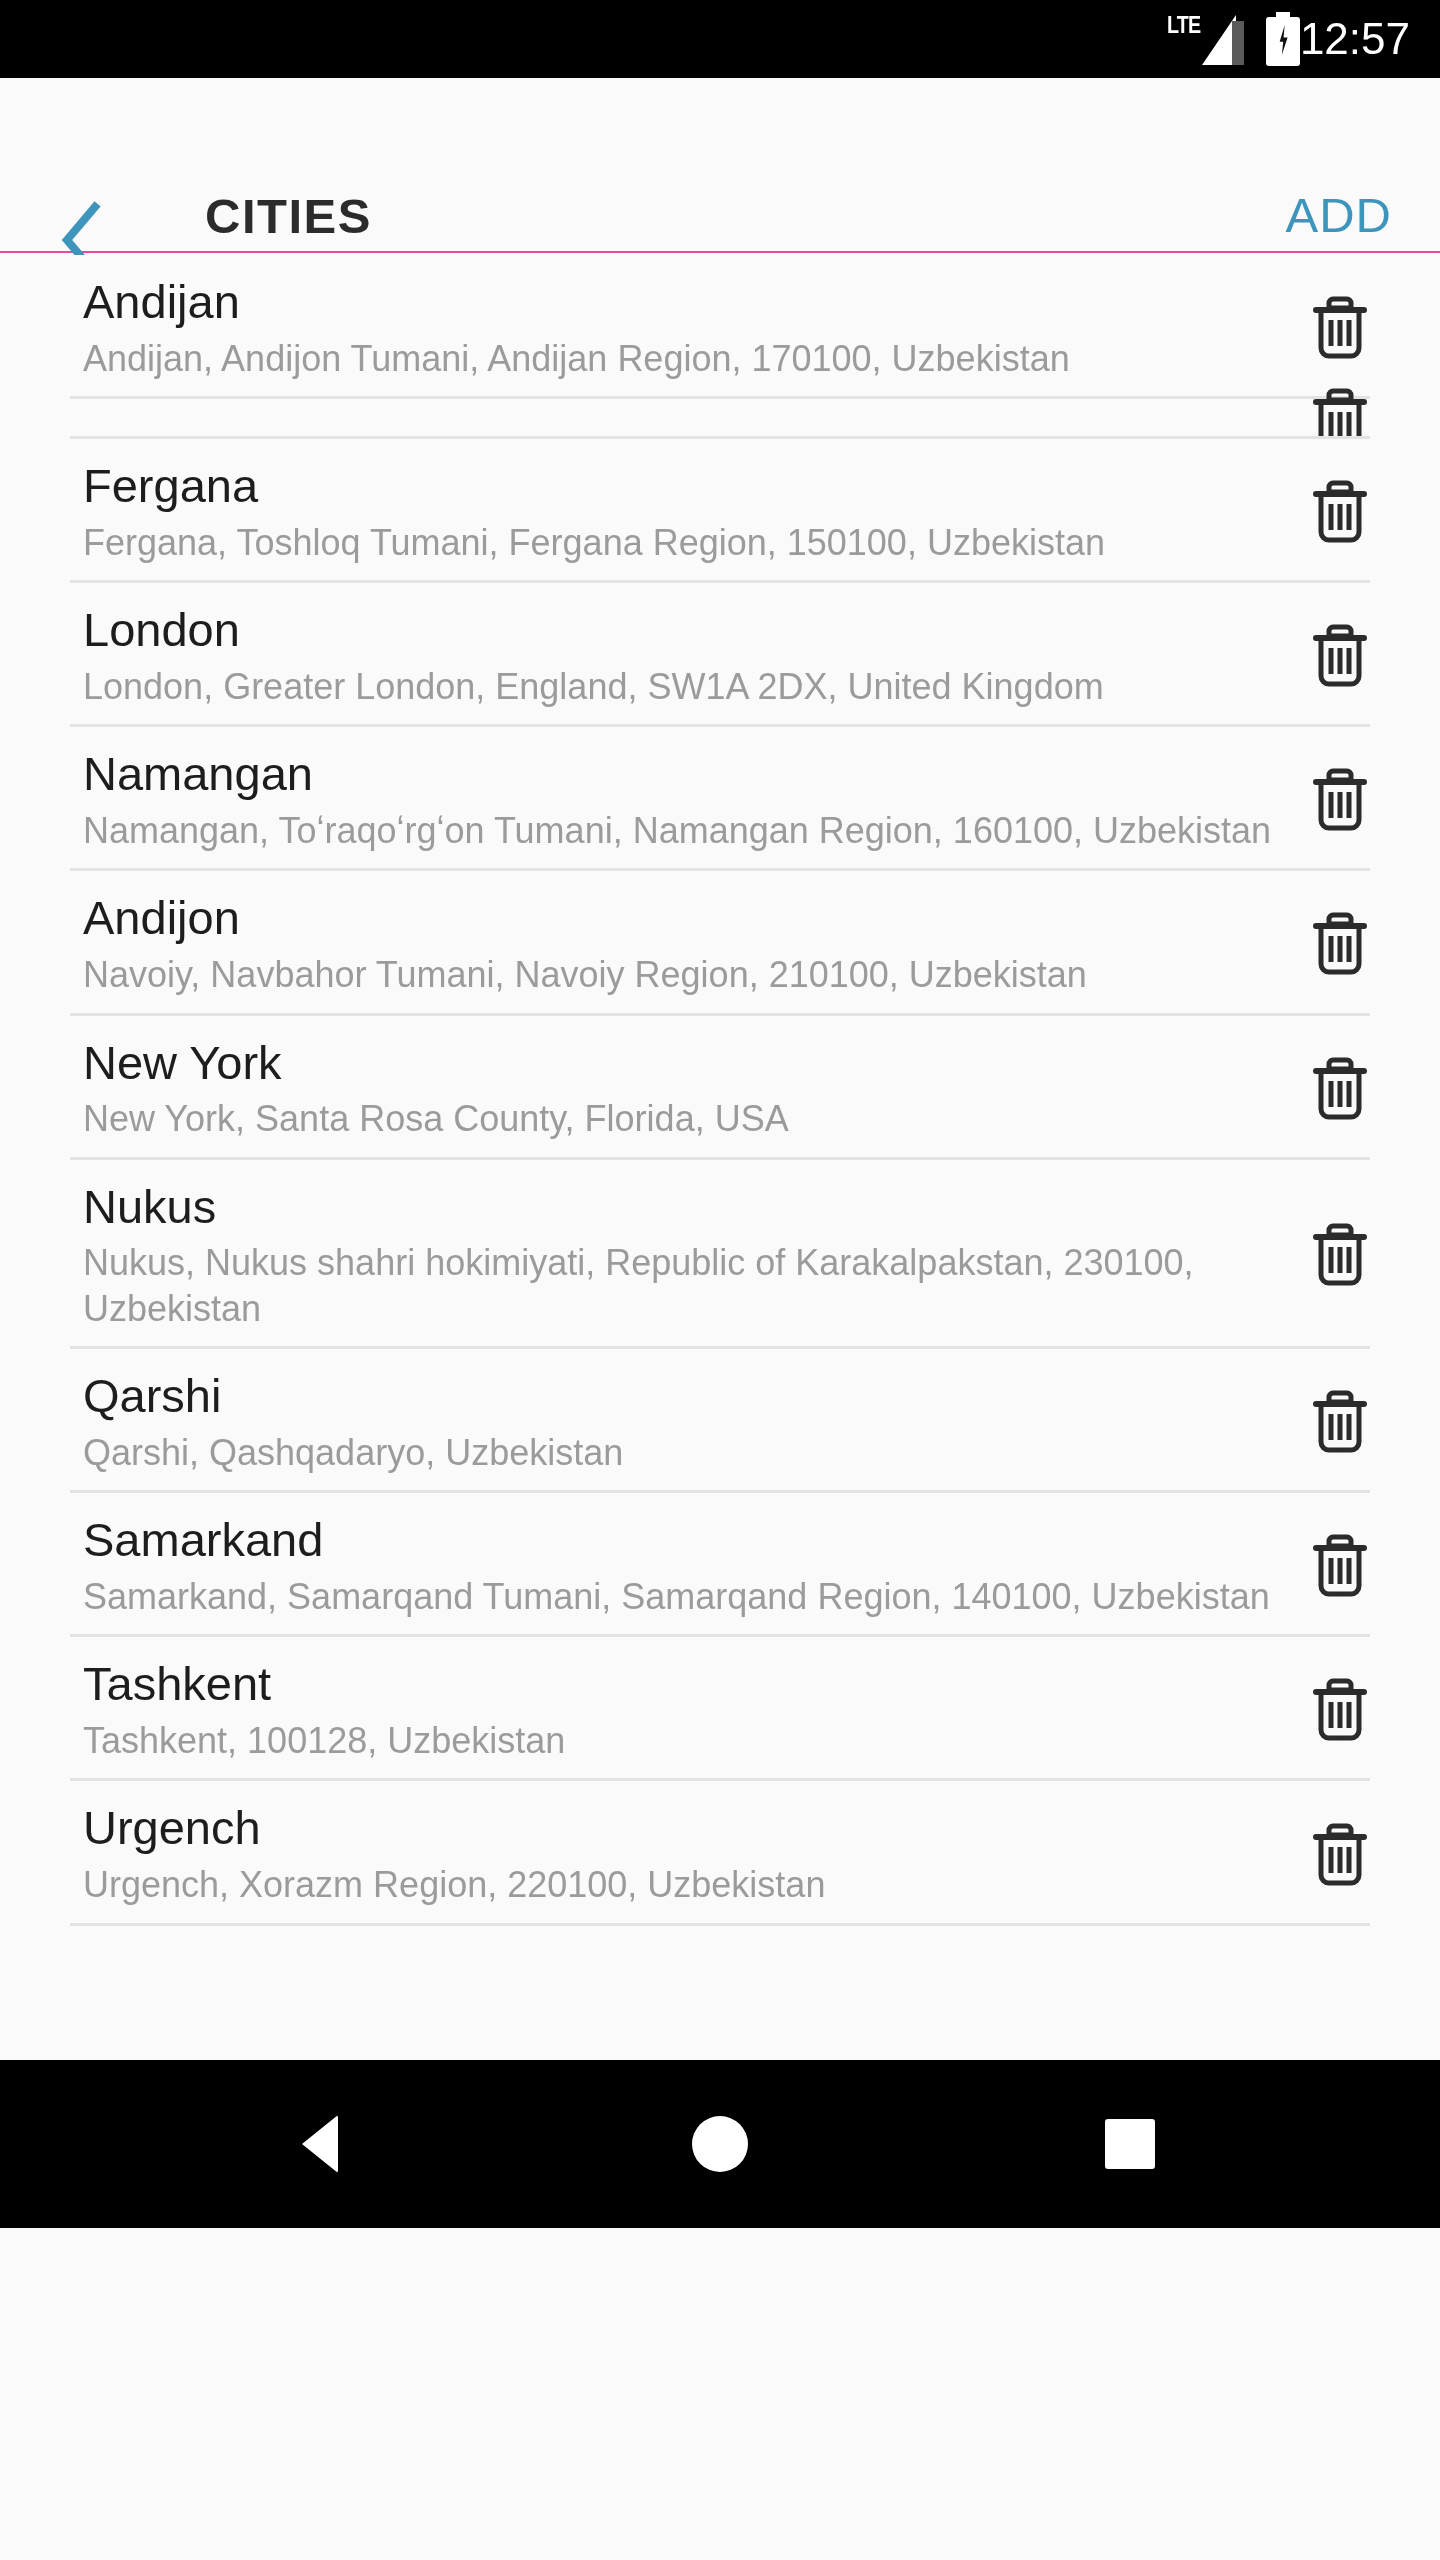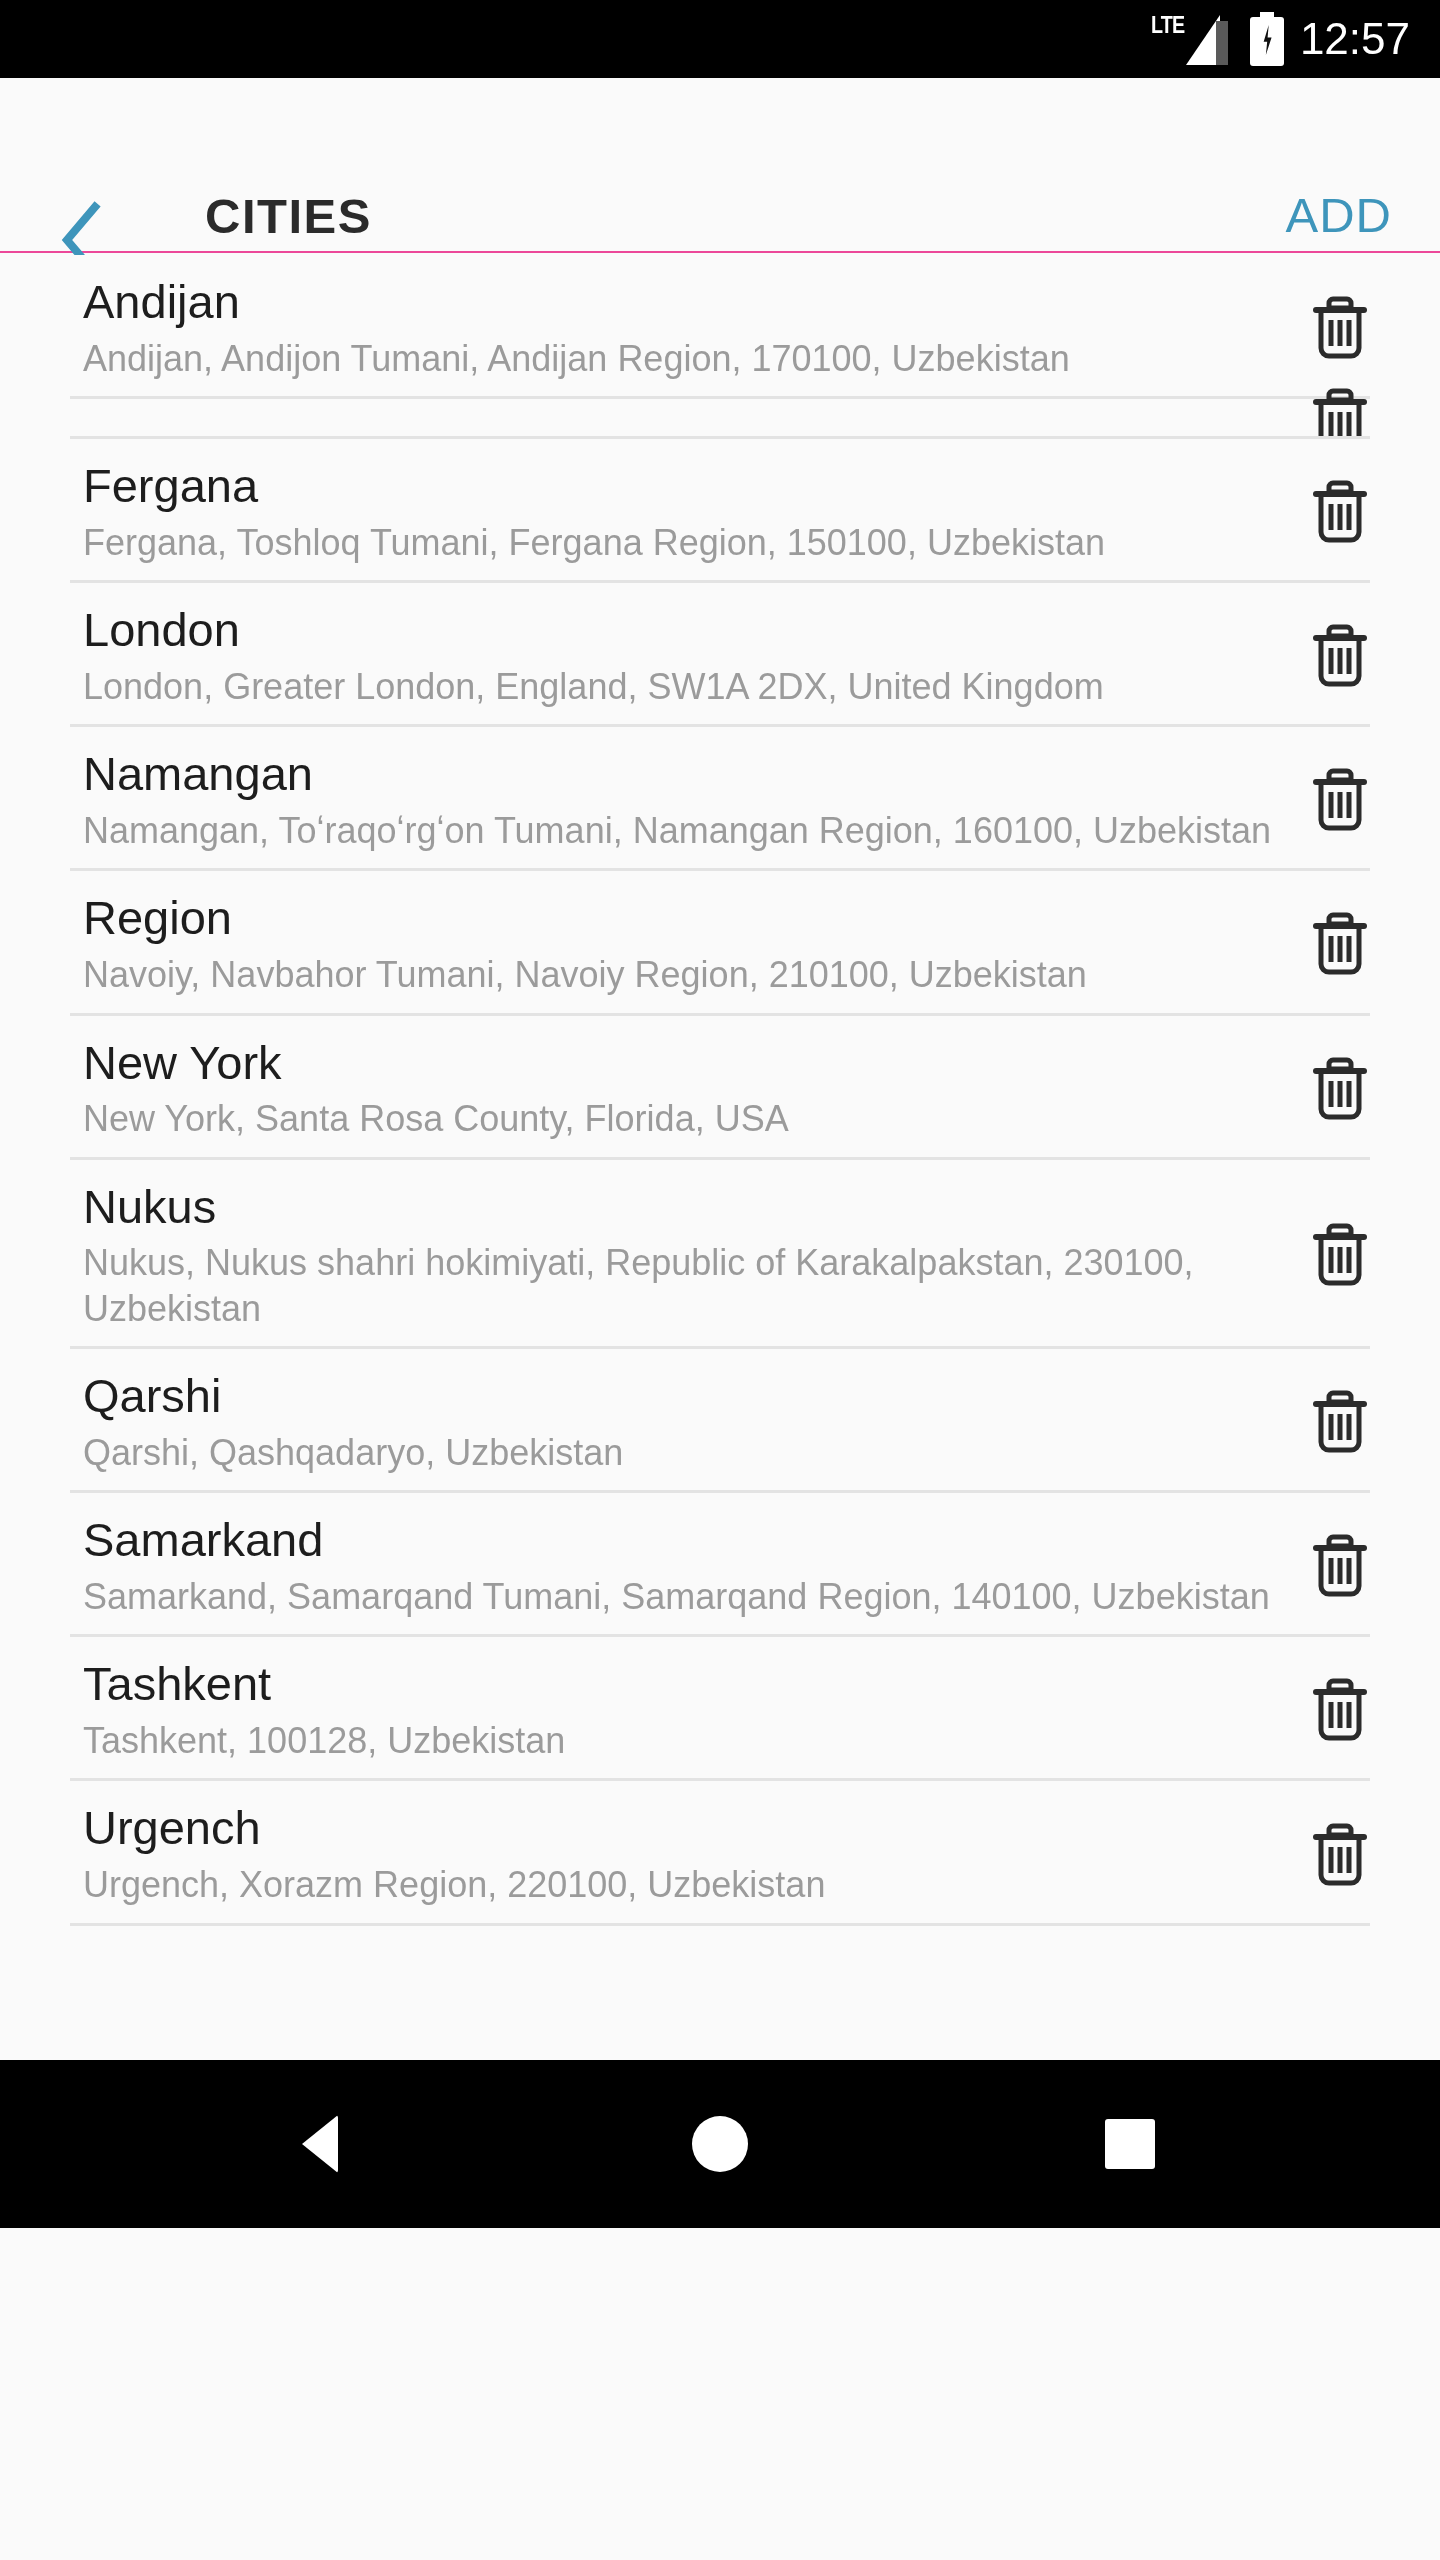--- a/index.html
+++ b/index.html
@@ -39,21 +39,21 @@
     position:absolute; top:5px; left:0; width:34px; height:49px;
     background:#fff; border-radius:3px;
   }
   .battery .bolt {
     position:absolute; top:13px; left:12px; width:11px; height:30px;
     background:#111;
     clip-path:polygon(62% 0, 16% 56%, 48% 56%, 36% 100%, 88% 42%, 52% 42%);
   }
   #clock {
     color:#fff; font-size:44px; font-weight:400; line-height:1;
-    margin-left:16px; letter-spacing:0px;
+    margin-left:0; letter-spacing:0px;
   }
 
   
   #app-bar {
     position:absolute; top:78px; left:0; width:1440px; height:175px;
     background:#fafafa; border-bottom:2px solid #ec4899;
   }
   #back-button {
     position:absolute; left:36px; top:118px; width:88px; height:88px;
     display:flex; align-items:center; justify-content:center; cursor:pointer;
@@ -247,21 +247,21 @@
               <line x1="18" y1="26" x2="18" y2="52" stroke="#2b2b2b" stroke-width="5" stroke-linecap="butt"></line>
               <line x1="27" y1="26" x2="27" y2="52" stroke="#2b2b2b" stroke-width="5" stroke-linecap="butt"></line>
               <line x1="36" y1="26" x2="36" y2="52" stroke="#2b2b2b" stroke-width="5" stroke-linecap="butt"></line>
             </svg>
           </span>
         </div>
         <div class="divider"></div>
       </div>
       <div class="row">
         <div class="row-inner">
-          <div class="city-name">Region</div>
+          <div class="city-name">Andijon</div>
           <div class="city-address">Navoiy, Navbahor Tumani, Navoiy Region, 210100, Uzbekistan</div>
         </div>
         <div class="delete-button">
           <span>
             <svg width="54" height="66" viewBox="0 0 54 66" fill="none">
               <path d="M20 5 h14 a4 4 0 0 1 4 4 v5 h-22 v-5 a4 4 0 0 1 4 -4 z" stroke="#2b2b2b" stroke-width="5" fill="none"></path>
               <line x1="3" y1="16" x2="51" y2="16" stroke="#2b2b2b" stroke-width="6" stroke-linecap="round"></line>
               <path d="M8 17 v37 a8 8 0 0 0 8 8 h22 a8 8 0 0 0 8 -8 v-37" stroke="#2b2b2b" stroke-width="5" fill="none"></path>
               <line x1="18" y1="26" x2="18" y2="52" stroke="#2b2b2b" stroke-width="5" stroke-linecap="butt"></line>
               <line x1="27" y1="26" x2="27" y2="52" stroke="#2b2b2b" stroke-width="5" stroke-linecap="butt"></line>

